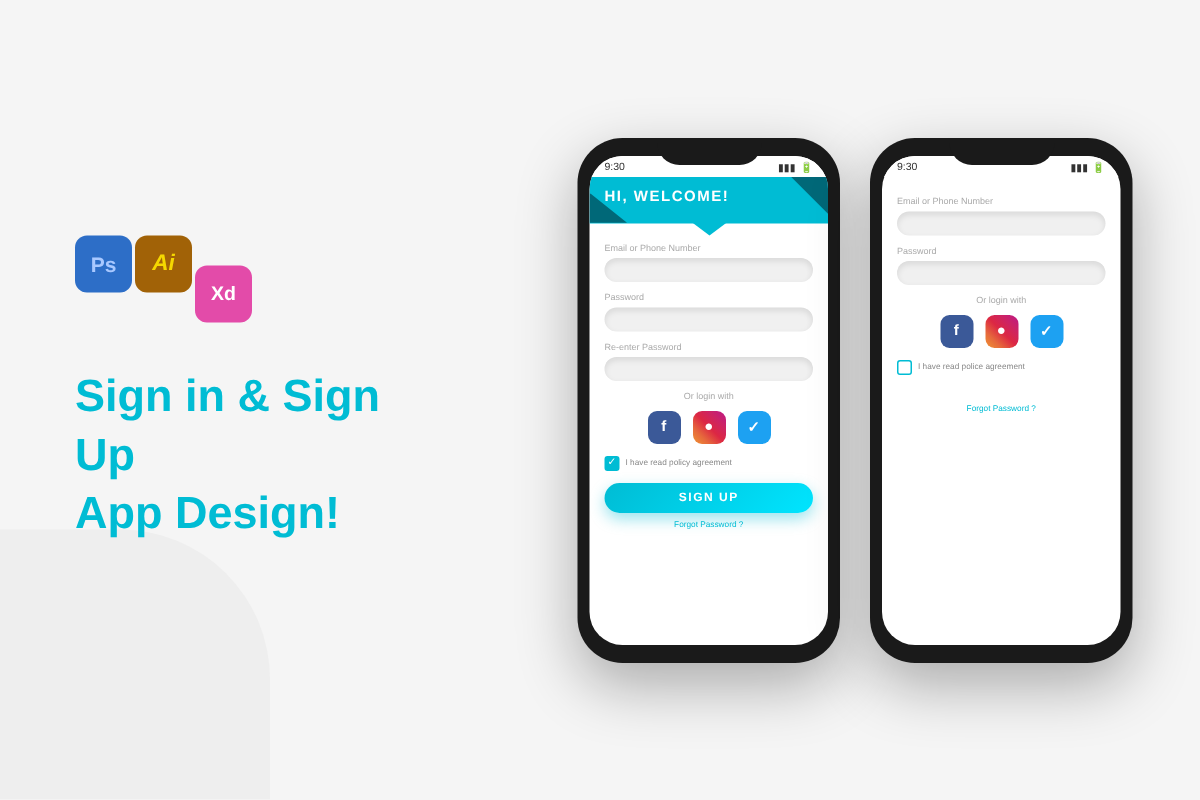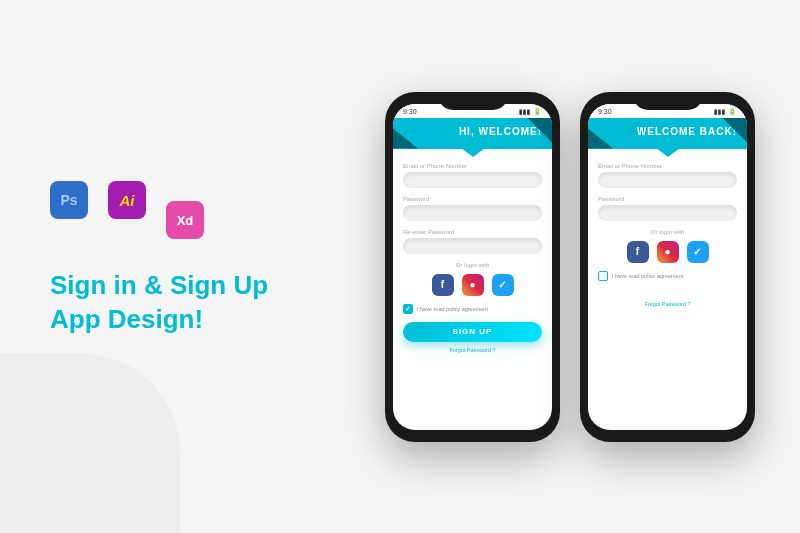--- a/index.html
+++ b/index.html
@@ -32,46 +32,46 @@
       width: 340px;
       height: 533px;
       display: flex;
       flex-direction: column;
       justify-content: center;
       padding: 40px 50px;
     }
 
     .tool-icons {
       display: flex;
-      gap: 20px;
+      gap: 2px;
       margin-bottom: 30px;
     }
 
     .tool-icon {
       width: 38px;
       height: 38px;
       border-radius: 8px;
       display: flex;
       align-items: center;
       justify-content: center;
       font-weight: bold;
       font-size: 16px;
       color: white;
     }
 
     .tool-ps { background: #2d6ec7; }
-    .tool-ai { background: #a21caf; }
+    .tool-ai { background: #a16207; }
     .tool-xd { background: #e34ba9; margin-top: 20px; }
 
     .tool-ps-inner { color: #a8c8ff; font-size: 14px; font-weight: 900; }
     .tool-ai-inner { color: #f5d800; font-size: 15px; font-weight: 900; font-style: italic; }
     .tool-xd-inner { color: white; font-size: 13px; font-weight: 700; }
 
     .main-title {
-      font-size: 26px;
+      font-size: 30px;
       font-weight: 700;
       color: #00bcd4;
       line-height: 1.3;
       margin-bottom: 15px;
     }
 
     .subtitle {
       font-size: 9px;
       font-weight: 600;
       color: #aaa;
@@ -140,21 +140,21 @@
     .status-right {
       display: flex;
       gap: 3px;
       align-items: center;
     }
 
     
     .phone-header {
       background: #00bcd4;
       padding: 8px 10px 12px;
-      text-align: right;
+      text-align: left;
       position: relative;
     }
 
     .phone-header::after {
       content: '';
       position: absolute;
       bottom: -8px;
       left: 50%;
       transform: translateX(-50%);
       width: 0;
@@ -389,25 +389,20 @@
     <div class="phone-screen">
 
       <div class="status-bar">
         <span>9:30</span>
         <div class="status-right">
           <span>▮▮▮</span>
           <span>🔋</span>
         </div>
       </div>
 
-      <div class="phone-header">
-        <div class="corner-tl"></div>
-        <div class="header-title">WELCOME BACK!</div>
-        <div class="corner-br"></div>
-      </div>
 
       <div class="phone-content">
         <span class="form-label">Email or Phone Number</span>
         <div class="form-input"></div>
 
         <span class="form-label">Password</span>
         <div class="form-input"></div>
 
         <div class="or-text">Or login with</div>
 

